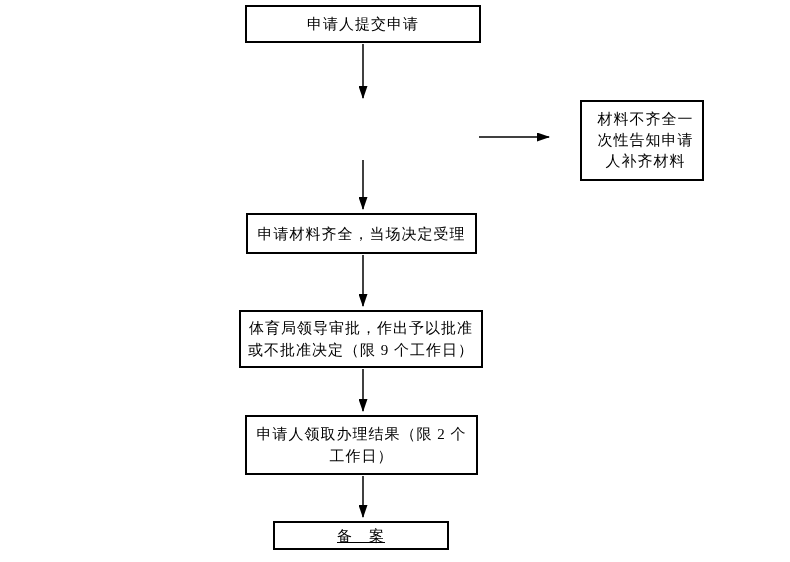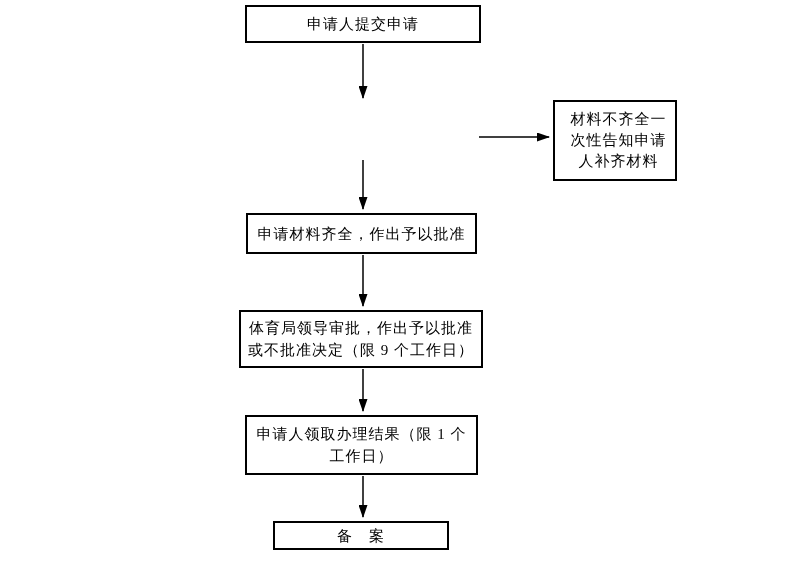--- a/index.html
+++ b/index.html
@@ -35,25 +35,25 @@
     text-align: center;
     font-size: 15px;
     line-height: 22px;
     letter-spacing: 1px;
     white-space: pre-line;
     padding: 2px 4px;
   }
   
   #n-submit     { left: 245px; top:   5px; width: 236px; height: 38px; }
   #n-review     { left: 246px; top: 103px; width: 231px; height: 56px; }
-  #n-incomplete { left: 553px; top: 100px; width: 124px; height: 81px; line-height: 21px; padding-left: 11px; }
+  #n-incomplete { left: 580px; top: 100px; width: 124px; height: 81px; line-height: 21px; padding-left: 11px; }
   #n-accept     { left: 246px; top: 213px; width: 231px; height: 41px; }
   #n-approve    { left: 239px; top: 310px; width: 244px; height: 58px; }
   #n-result     { left: 245px; top: 415px; width: 233px; height: 60px; }
-  #n-record     { left: 273px; top: 521px; width: 176px; height: 29px; }
+  #n-record     { left: 273px; top: 521px; width: 176px; height: 29px; text-decoration: underline; }
 </style>
 </head>
 <body>
 
 <div class="canvas" style="--line: #000000; --bg: #ffffff; --fg: #000000;">
 
   <svg class="arrows" viewBox="0 0 790 562" xmlns="http://www.w3.org/2000/svg" aria-hidden="true">
     <defs>
       <marker id="ah" markerUnits="userSpaceOnUse" markerWidth="13" markerHeight="9" refX="12" refY="4.5" orient="auto">
         <path d="M0,0 L13,4.5 L0,9 Z" fill="#000000"></path>
@@ -67,23 +67,23 @@
     <line x1="363" y1="476" x2="363" y2="517" stroke="#000000" stroke-width="1.5" marker-end="url(#ah)"></line>
   </svg>
 
   <div class="node" id="n-submit">申请人提交申请</div>
 
 
   <div class="node" id="n-incomplete">材料不齐全一
 次性告知申请
 人补齐材料</div>
 
-  <div class="node" id="n-accept">申请材料齐全，作出予以批准</div>
+  <div class="node" id="n-accept">申请材料齐全，当场决定受理</div>
 
   <div class="node" id="n-approve">体育局领导审批，作出予以批准
 或不批准决定（限 9 个工作日）</div>
 
-  <div class="node" id="n-result">申请人领取办理结果（限 1 个
+  <div class="node" id="n-result">申请人领取办理结果（限 2 个
 工作日）</div>
 
   <div class="node" id="n-record">备　案</div>
 
 </div>
 
 </body></html>

